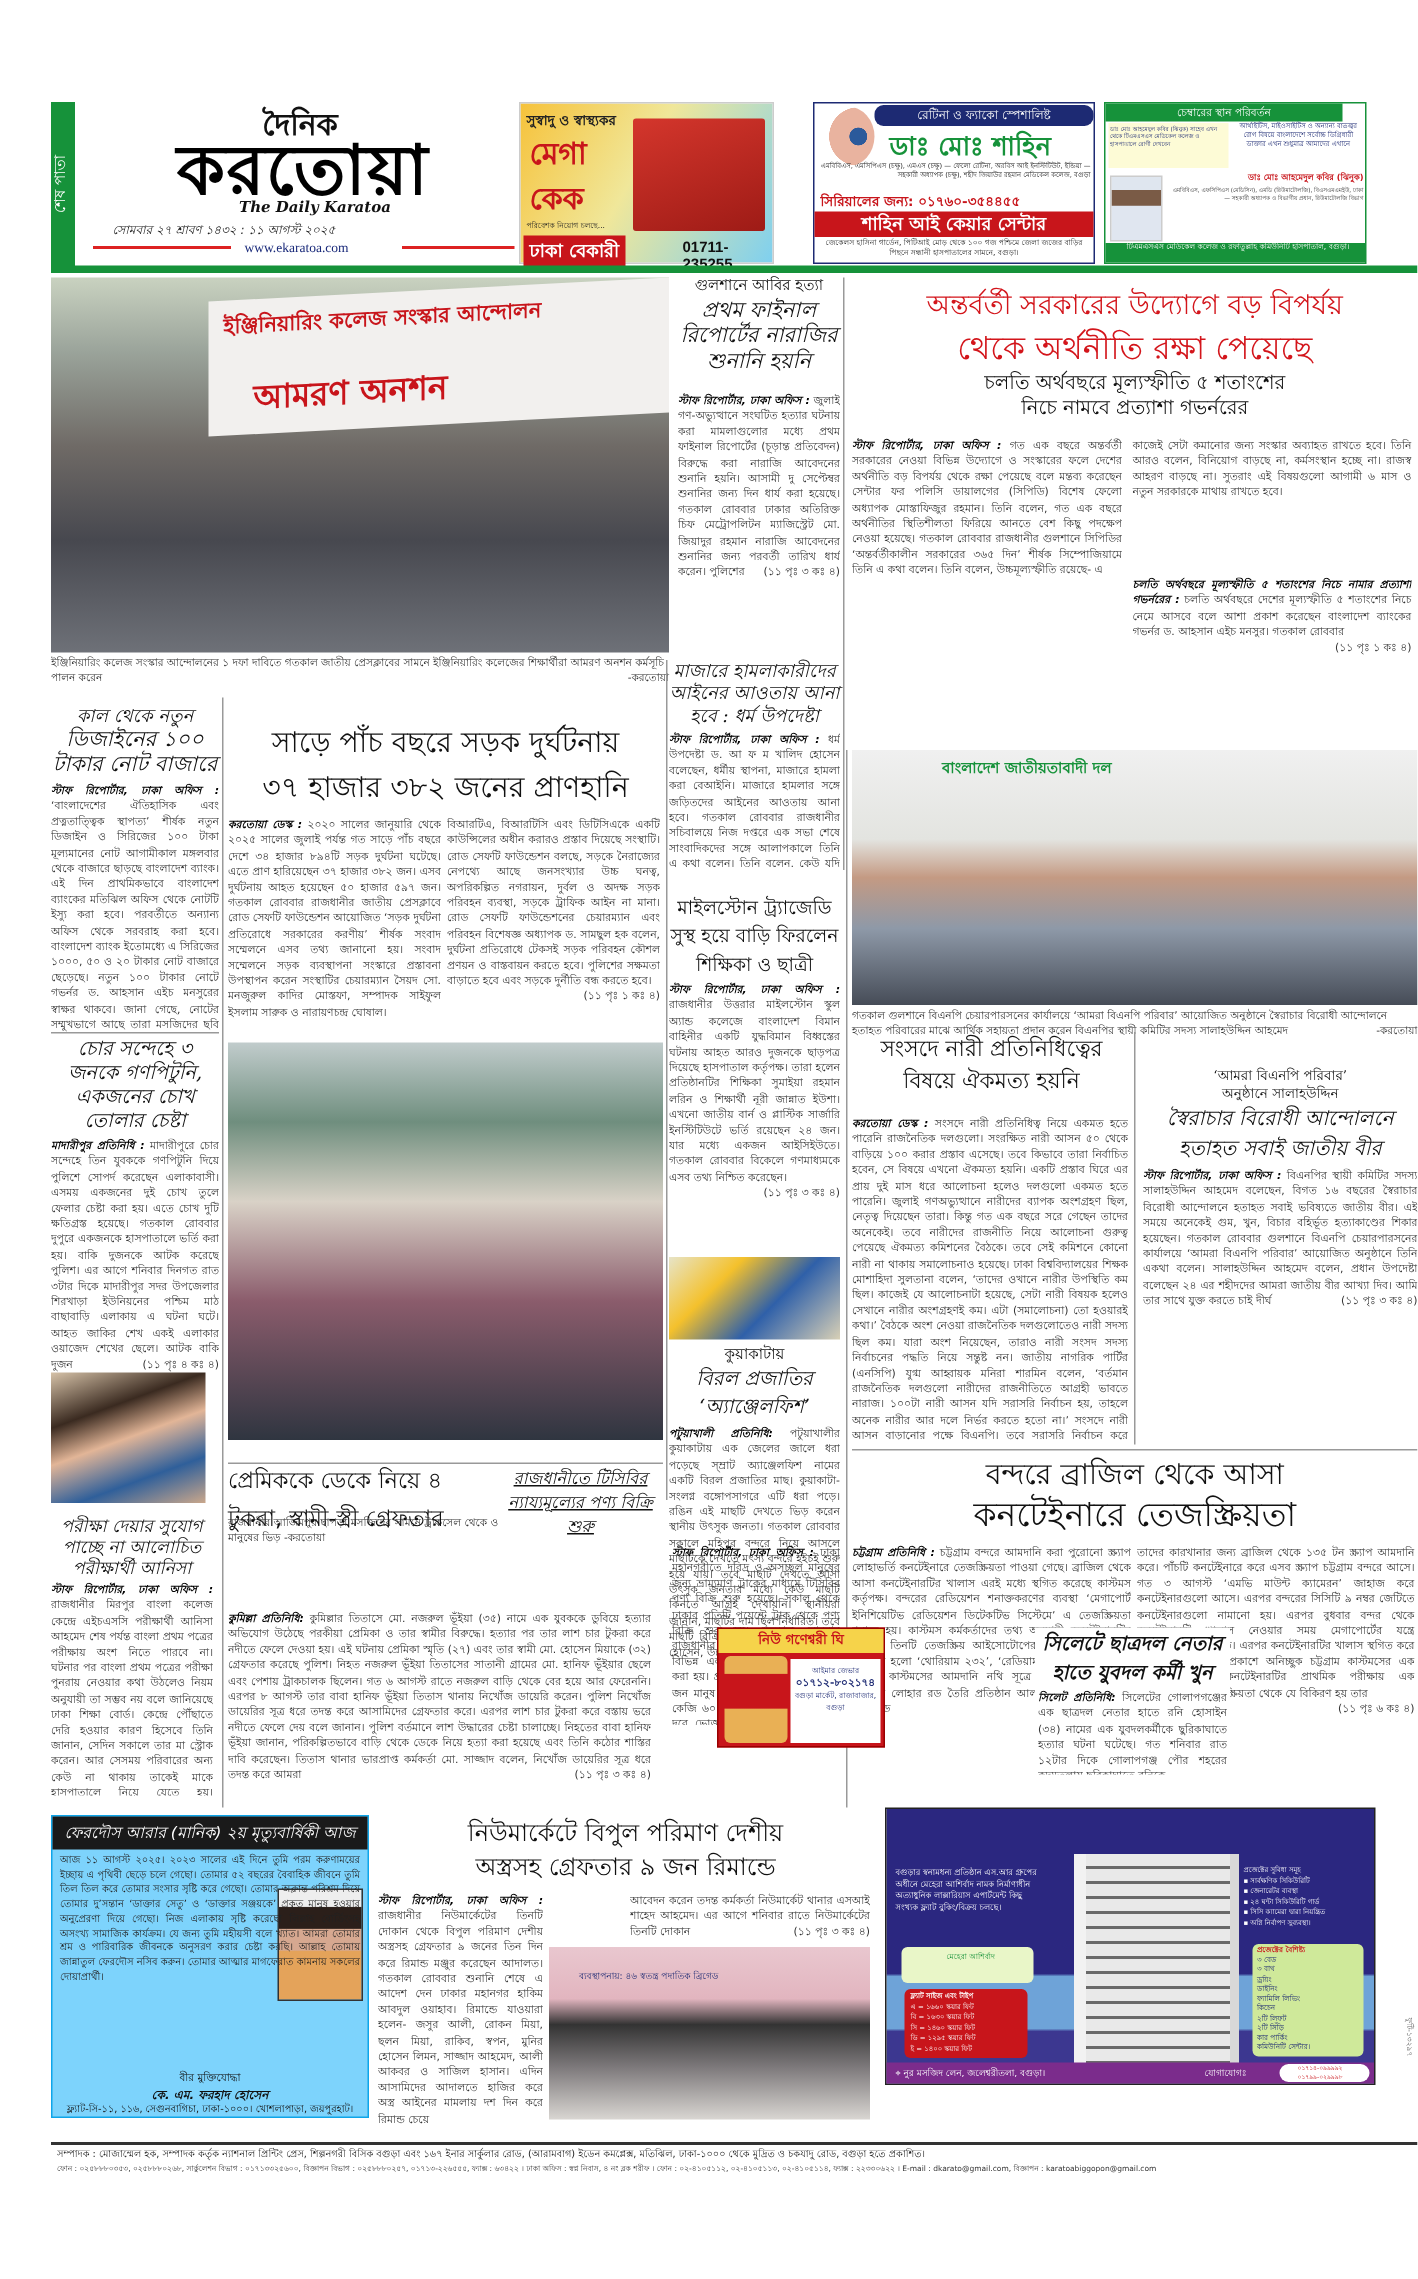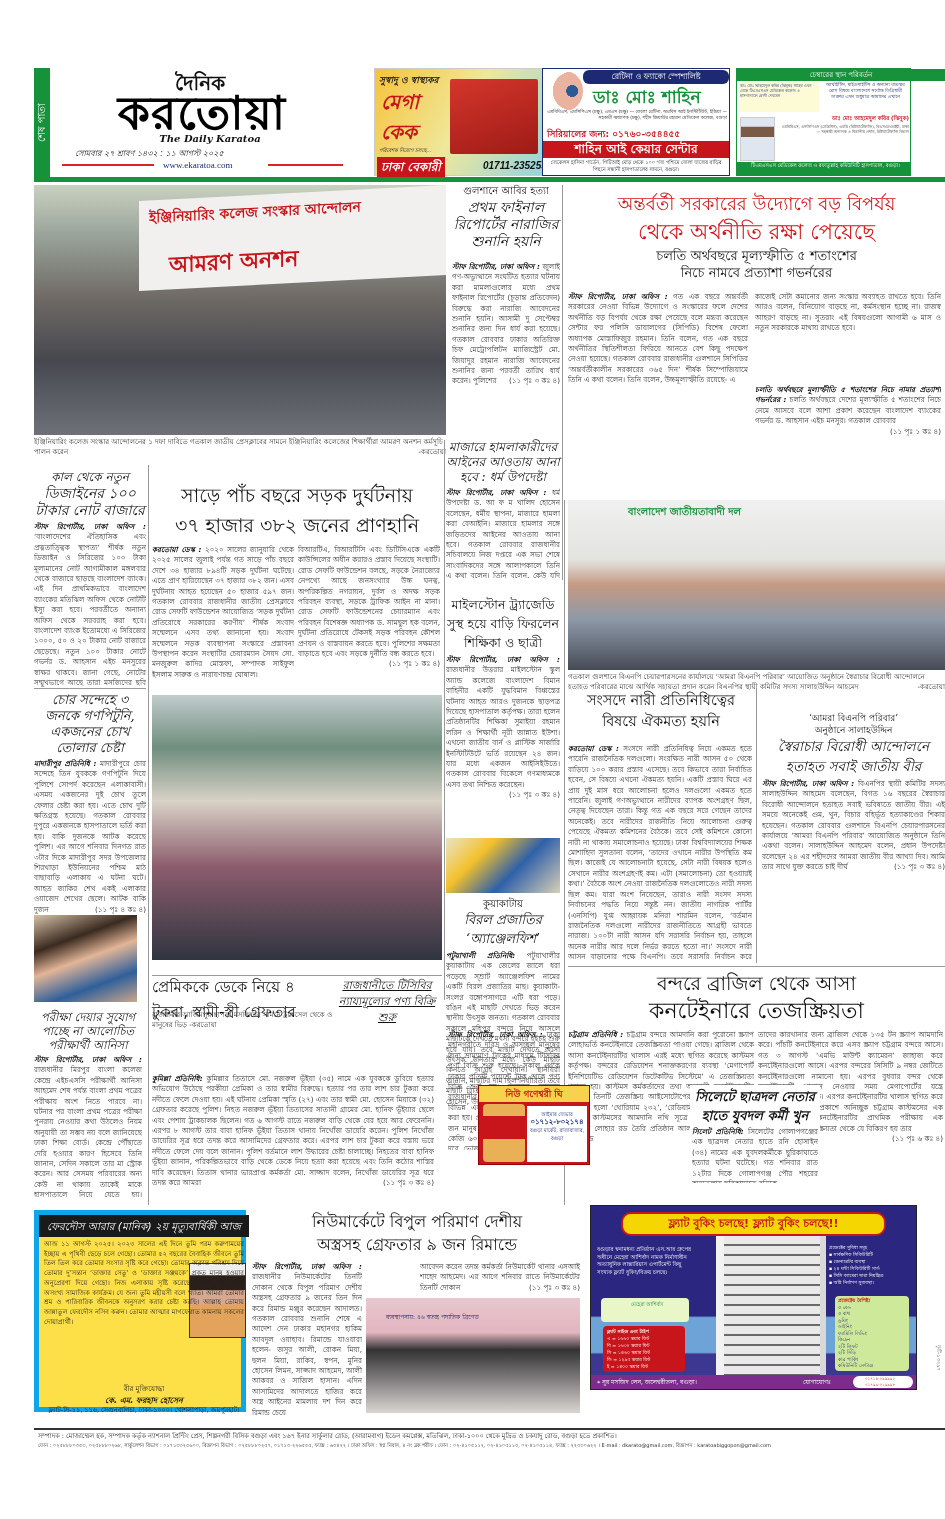--- a/index.html
+++ b/index.html
@@ -21,58 +21,58 @@
   .mast-small { left: 150px; top: 68px; width: 100px; font-family: "DejaVu Sans", sans-serif; font-weight: bold; font-size: 20px; text-align: center; }
   .mast-big { left: 62px; top: 90px; width: 280px; font-family: "DejaVu Sans", sans-serif; font-weight: 900; font-size: 46px; letter-spacing: 1px; line-height: 46px; text-align: center; color: #000; }
   .mast-eng { left: 150px; top: 133px; width: 120px; font-family: "DejaVu Serif", serif; font-style: italic; font-weight: bold; font-size: 10px; text-align: center; }
   .mast-date { left: 75px; top: 147px; font-family: "DejaVu Sans", sans-serif; font-style: italic; font-size: 8px; color: #222; }
   .mast-web { left: 163px; top: 160px; font-family: "Liberation Serif", serif; font-size: 9px; color: #1a2a7a; }
   .mast-line-l { left: 62px; top: 164px; width: 92px; height: 2px; background: #d22; }
   .mast-line-r { left: 268px; top: 164px; width: 75px; height: 2px; background: #d22; }
   .green-rule { left: 34px; top: 177px; width: 911px; height: 5px; background: #16923a; }
 
   
-  .ad-cake { left: 374px; top: 68px; width: 195px; height: 108px; background: linear-gradient(120deg, #f6c23a 0%, #f0e79a 45%, #7fd0ef 100%); border: 1px solid #ccc; font-style: italic; }
+  .ad-cake { left: 346px; top: 68px; width: 170px; height: 108px; background: linear-gradient(120deg, #f6c23a 0%, #f0e79a 45%, #7fd0ef 100%); border: 1px solid #ccc; }
   .ad-cake .t1 { left: 4px; top: 4px; font-family: "DejaVu Sans", sans-serif; font-size: 9px; font-weight: bold; color: #222; }
   .ad-cake .t2 { left: 6px; top: 22px; font-family: "DejaVu Sans", sans-serif; font-size: 20px; font-weight: bold; color: #c8151b; line-height: 22px; }
   .ad-cake .t3 { left: 6px; top: 48px; font-family: "DejaVu Sans", sans-serif; font-size: 20px; font-weight: bold; color: #c8151b; }
   .ad-cake .t4 { left: 4px; top: 78px; font-family: "DejaVu Sans", sans-serif; font-size: 5px; color: #222; }
   .ad-cake .box { left: 75px; top: 10px; width: 88px; height: 75px; background: linear-gradient(160deg, #d4362c, #9e1b16); border-radius: 2px; }
   .ad-cake .brand { left: 2px; top: 88px; background: #c8151b; color: #fff; font-family: "DejaVu Sans", sans-serif; font-weight: bold; font-size: 12px; padding: 1px 4px; }
   .ad-cake .phone { left: 108px; top: 91px; font-family: "Liberation Sans", sans-serif; font-size: 10px; font-weight: bold; color: #111; }
 
   .ad-eye { left: 542px; top: 68px; width: 188px; height: 108px; border: 1px solid #1d2a73; background: #fff; }
   .ad-eye .hdr { left: 40px; top: 1px; width: 146px; height: 14px; background: #1d2a73; color: #fff; font-family: "DejaVu Sans", sans-serif; font-size: 8px; text-align: center; line-height: 14px; border-radius: 6px; }
   .ad-eye .eye { left: 4px; top: 2px; width: 36px; height: 40px; border-radius: 50%; background: radial-gradient(circle at 70% 50%, #2b5a9b 0 18%, #e9b39f 19% 60%, #fff 61%); }
   .ad-eye .name { left: 50px; top: 15px; font-family: "DejaVu Sans", sans-serif; font-weight: bold; font-size: 17px; color: #16923a; }
   .ad-eye .deg { left: 4px; top: 40px; width: 180px; font-family: "DejaVu Sans", sans-serif; font-size: 4.5px; line-height: 6px; color: #222; text-align: right; }
   .ad-eye .serial { left: 4px; top: 58px; font-family: "DejaVu Sans", sans-serif; font-size: 9px; font-weight: bold; color: #c8151b; }
   .ad-eye .center { left: 0; top: 72px; width: 186px; height: 17px; background: #c8151b; color: #fff; font-family: "DejaVu Sans", sans-serif; font-weight: bold; font-size: 12px; text-align: center; line-height: 17px; }
   .ad-eye .addr { left: 2px; top: 90px; width: 182px; font-family: "DejaVu Sans", sans-serif; font-size: 5px; line-height: 7px; color: #222; text-align: center; }
 
   .ad-doc { left: 736px; top: 68px; width: 175px; height: 108px; border: 1px solid #16923a; background: #fff; }
-  .ad-doc .hdr { left: 0; top: 0; width: 208px; height: 12px; background: #16923a; color: #fff; font-family: "DejaVu Sans", sans-serif; font-size: 7px; text-align: center; line-height: 12px; }
+  .ad-doc .hdr { left: 0; top: 0; width: 158px; height: 12px; background: #16923a; color: #fff; font-family: "DejaVu Sans", sans-serif; font-size: 7px; text-align: center; line-height: 12px; }
   .ad-doc .info { left: 2px; top: 13px; width: 80px; height: 30px; background: #fdfbd6; font-family: "DejaVu Sans", sans-serif; font-size: 3.8px; line-height: 5px; color: #1d2a73; padding: 1px; }
   .ad-doc .info2 { left: 86px; top: 13px; width: 85px; height: 30px; font-family: "DejaVu Sans", sans-serif; font-size: 4.5px; line-height: 6px; color: #1d2a73; text-align: center; }
   .ad-doc .dname { left: 40px; top: 46px; width: 132px; font-family: "DejaVu Sans", sans-serif; font-size: 5.5px; font-weight: bold; color: #c8151b; text-align: right; }
   .ad-doc .portrait { left: 3px; top: 48px; width: 35px; height: 44px; background: linear-gradient(180deg, #dfe6ef 0 20%, #7a5b46 21% 45%, #e0e6f0 46% 100%); border: 1px solid #ccc; }
   .ad-doc .cred { left: 40px; top: 55px; width: 132px; font-family: "DejaVu Sans", sans-serif; font-size: 3.8px; line-height: 5px; color: #333; text-align: right; }
   .ad-doc .foot { left: 0; top: 93px; width: 173px; height: 13px; background: #16923a; color: #fff; font-family: "DejaVu Sans", sans-serif; font-size: 5px; line-height: 6px; padding-left: 14px; }
 
   .page-num-strip { right: 2px; top: 1345px; writing-mode: vertical-rl; font-family: "DejaVu Sans", sans-serif; font-size: 5px; color: #666; }
 
   
   .footer-rule { left: 34px; top: 1428px; width: 911px; height: 2px; background: #333; }
   .footer-1 { left: 38px; top: 1431px; width: 905px; font-family: "DejaVu Sans", sans-serif; font-size: 6.5px; color: #222; white-space: nowrap; overflow: hidden; }
   .footer-2 { left: 38px; top: 1442px; width: 905px; font-family: "DejaVu Sans", sans-serif; font-size: 5px; color: #333; white-space: nowrap; overflow: hidden; }
 
   
   .red-hl { color: #d3151b; font-family: "DejaVu Sans", sans-serif; }
 
-  .obit { left: 34px; top: 1210px; width: 212px; height: 202px; border: 5px solid #0ea5e9; background: #fde047; }
+  .obit { left: 34px; top: 1210px; width: 212px; height: 202px; border: 1px solid #0ea5e9; background: #7dd3fc; }
   .obit .hdr { left: 0; top: 0; width: 210px; height: 22px; background: #1a1a1a; color: #fff; font-family: "DejaVu Sans", sans-serif; font-style: italic; font-size: 10.5px; text-align: center; line-height: 22px; }
   .obit .txt { left: 5px; top: 25px; width: 200px; font-family: "DejaVu Sans", sans-serif; font-size: 6.6px; line-height: 9.7px; color: #222; text-align: justify; }
   .obit .pic { left: 150px; top: 48px; width: 57px; height: 75px; border: 1px solid #333; background: linear-gradient(180deg, #eee 0 15%, #2b1f1a 16% 35%, #d6a890 36% 55%, #e4a35a 56% 100%); }
   .obit .sig1 { left: 0; top: 168px; width: 210px; text-align: center; font-family: "DejaVu Sans", sans-serif; font-size: 7px; }
   .obit .sig2 { left: 0; top: 179px; width: 210px; text-align: center; font-family: "DejaVu Sans", sans-serif; font-style: italic; font-weight: bold; font-size: 8px; }
   .obit .sig3 { left: 0; top: 190px; width: 210px; text-align: center; font-family: "DejaVu Sans", sans-serif; font-size: 6.5px; }
 
   .ghee-ad { left: 478px; top: 1085px; width: 112px; height: 80px; background: #c8151b; border: 1px solid #900; }
   .ghee-ad .hdr { left: 0; top: 0; width: 110px; height: 16px; background: #f6d34a; color: #c8151b; font-family: "DejaVu Sans", sans-serif; font-weight: bold; font-size: 9px; text-align: center; line-height: 16px; }
   .ghee-ad .jar { left: 4px; top: 18px; width: 42px; height: 58px; background: linear-gradient(180deg, #e9b055 0 20%, #c8151b 21% 60%, #e9b055 61%); border-radius: 4px; }
@@ -356,21 +356,20 @@
 </div>
 <div class="abs body-text" style="left:420px;top:1262px;width:160px;height:32px;">
   <span>আবেদন করেন তদন্ত কর্মকর্তা নিউমার্কেট থানার এসআই শাহেদ আহমেদ। এর আগে শনিবার রাতে নিউমার্কেটের তিনটি দোকান</span>
   <span class="cont">(১১ পৃঃ ৩ কঃ ৪)</span>
 </div>
 <div class="abs photo" style="left:366px;top:1298px;width:214px;height:115px;background:linear-gradient(180deg,#e9c7cf 0%,#e2b5bf 30%,#333 45%,#7e7a7c 70%,#d9d6d2 100%);">
   <div class="abs" style="left:20px;top:14px;font-family:'DejaVu Sans',sans-serif;font-size:6px;color:#1d2a73;white-space:nowrap;">ব্যবস্থাপনায়: ৪৬ স্বতন্ত্র পদাতিক ব্রিগেড</div>
 </div>
 
 <div class="abs flat-ad">
-  <div class="abs banner">ফ্ল্যাট বুকিং চলছে!   ফ্ল্যাট বুকিং চলছে!!</div>
   <div class="abs desc">বগুড়ার স্বনামধন্য প্রতিষ্ঠান এস.আর গ্রুপের অধীনে মেহেরা আশির্বাদ নামক নির্মাণাধীন অত্যাধুনিক লাক্সারিয়াস এপার্টমেন্ট কিছু সংখ্যক ফ্ল্যাট বুকিং/বিক্রয় চলছে।</div>
   <div class="abs logo">মেহেরা আশির্বাদ</div>
   <div class="abs sizes">
     <div style="font-weight:bold">ফ্ল্যাট সাইজ এবং টাইপ</div>
     <div>এ = ১৬৬০ স্কয়ার ফিট</div>
     <div>বি = ১৬৩০ স্কয়ার ফিট</div>
     <div>সি = ১৪৬০ স্কয়ার ফিট</div>
     <div>ডি = ১২৯৫ স্কয়ার ফিট</div>
     <div>ই = ১৪০০ স্কয়ার ফিট</div>
   </div>

